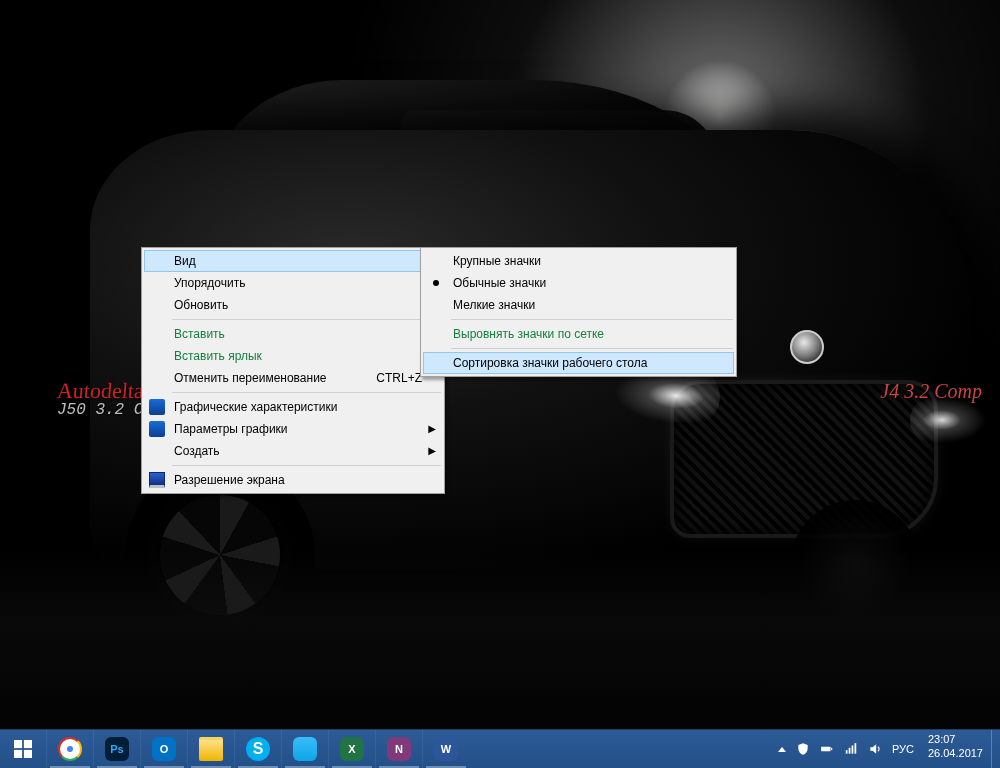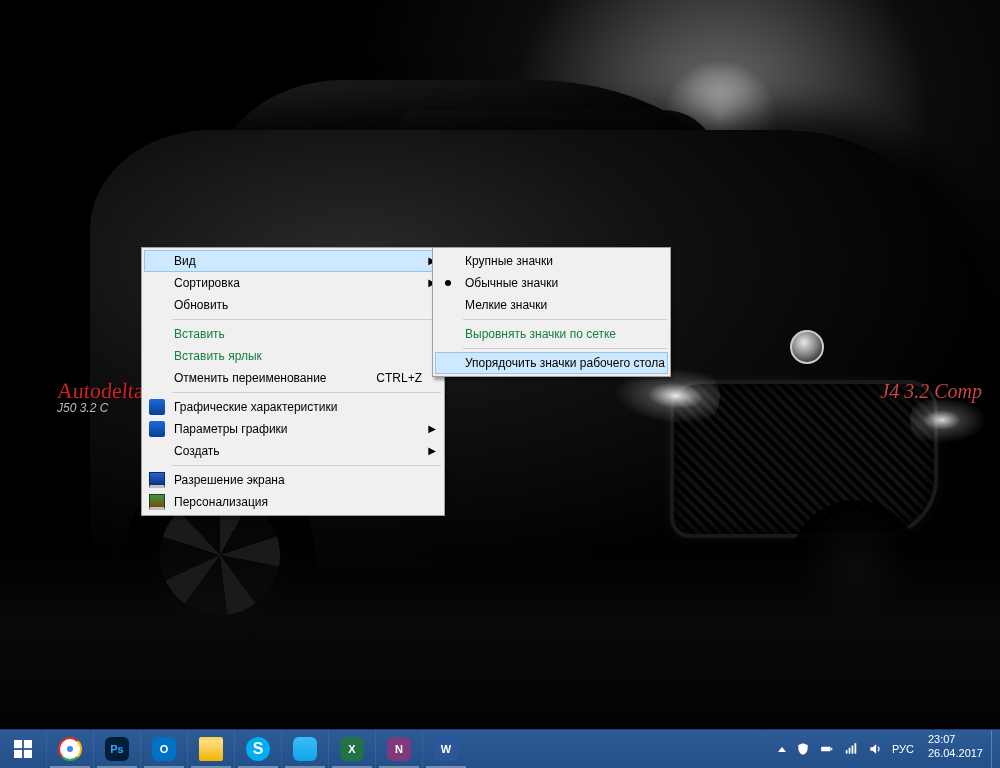--- a/index.html
+++ b/index.html
@@ -111,21 +111,21 @@
   }
   .decal-left {
     position: absolute;
     left: 57px; top: 380px;
     color: #c22;
     font-family: "Brush Script MT", cursive;
     line-height: 1;
     text-shadow: 1px 1px 2px #000;
   }
   .decal-left .d1 { font-size: 22px; transform: skewX(-5deg); }
-  .decal-left .d2 { font-size: 12px; color: #bbb; font-family: Liberation Sans, sans-serif; font-style: italic; }
+  .decal-left .d2 { font-size: 16px; color: #bbb; font-family: Liberation Mono, monospace; font-style: italic; }
   .decal-right {
     position: absolute;
     right: 18px; top: 380px;
     color: #c44;
     font-style: italic;
     font-family: "Brush Script MT", cursive;
     font-size: 20px;
     text-shadow: 1px 1px 2px #000;
   }
   .floor-shine {
@@ -202,21 +202,21 @@
     border-bottom: 3px solid #c0c0c0;
     box-sizing: border-box;
   }
   .ico-monitor2 {
     background: linear-gradient(#3a9a3a,#7b4a10);
     border: 1px solid #204020;
     border-bottom: 3px solid #c0c0c0;
     box-sizing: border-box;
   }
   #menu1 { left: 141px; top: 247px; width: 304px; }
-  #menu2 { left: 420px; top: 247px; width: 239px; margin-left: 12px; }
+  #menu2 { left: 420px; top: 247px; width: 317px; }
 
   
   .taskbar {
     position: absolute;
     left: 0; bottom: 0;
     width: 1000px; height: 38px;
     background: linear-gradient(to bottom, #2d5b96 0%, #245089 100%);
     border-top: 1px solid #1b3f6e;
     display: flex;
     align-items: stretch;
@@ -329,21 +329,21 @@
   </div>
   <div class="decal-right">J4 3.2 Comp</div>
   <div class="floor-shine"></div>
 
   <div class="menu" id="menu1">
     <div class="item hovered">
       <span>Вид</span>
       <span class="arrow">▶</span>
     </div>
     <div class="item">
-      <span>Сортировка</span>
+      <span>Упорядочить</span>
       <span class="arrow">▶</span>
     </div>
     <div class="item">
       <span>Обновить</span>
     </div>
     <div class="sep"></div>
     <div class="item disabled">
       <span>Вставить</span>
     </div>
     <div class="item disabled">
@@ -371,26 +371,20 @@
       <span>Создать</span>
       <span class="arrow">▶</span>
     </div>
     <div class="sep"></div>
     <div class="item">
       <span class="icon-slot">
           <span class="ico-box ico-monitor"></span>
         </span>
       <span>Разрешение экрана</span>
     </div>
-    <div class="item">
-      <span class="icon-slot">
-          <span class="ico-box ico-monitor2"></span>
-        </span>
-      <span>Персонализация</span>
-    </div>
   </div>
 
   <div class="menu" id="menu2">
     <div class="item">
       <span>Крупные значки</span>
     </div>
     <div class="item">
       <span class="icon-slot">
           <span class="radio-dot"></span>
         </span>
@@ -398,21 +392,21 @@
     </div>
     <div class="item">
       <span>Мелкие значки</span>
     </div>
     <div class="sep"></div>
     <div class="item disabled">
       <span>Выровнять значки по сетке</span>
     </div>
     <div class="sep"></div>
     <div class="item hovered">
-      <span>Упорядочить значки рабочего стола</span>
+      <span>Сортировка значки рабочего стола</span>
     </div>
   </div>
 </div>
 
 <div class="taskbar">
   <div class="start">
     <svg viewBox="0 0 20 20">
       <rect x="0" y="0" width="9" height="9" fill="#fff"></rect>
       <rect x="11" y="0" width="9" height="9" fill="#fff"></rect>
       <rect x="0" y="11" width="9" height="9" fill="#fff"></rect>

